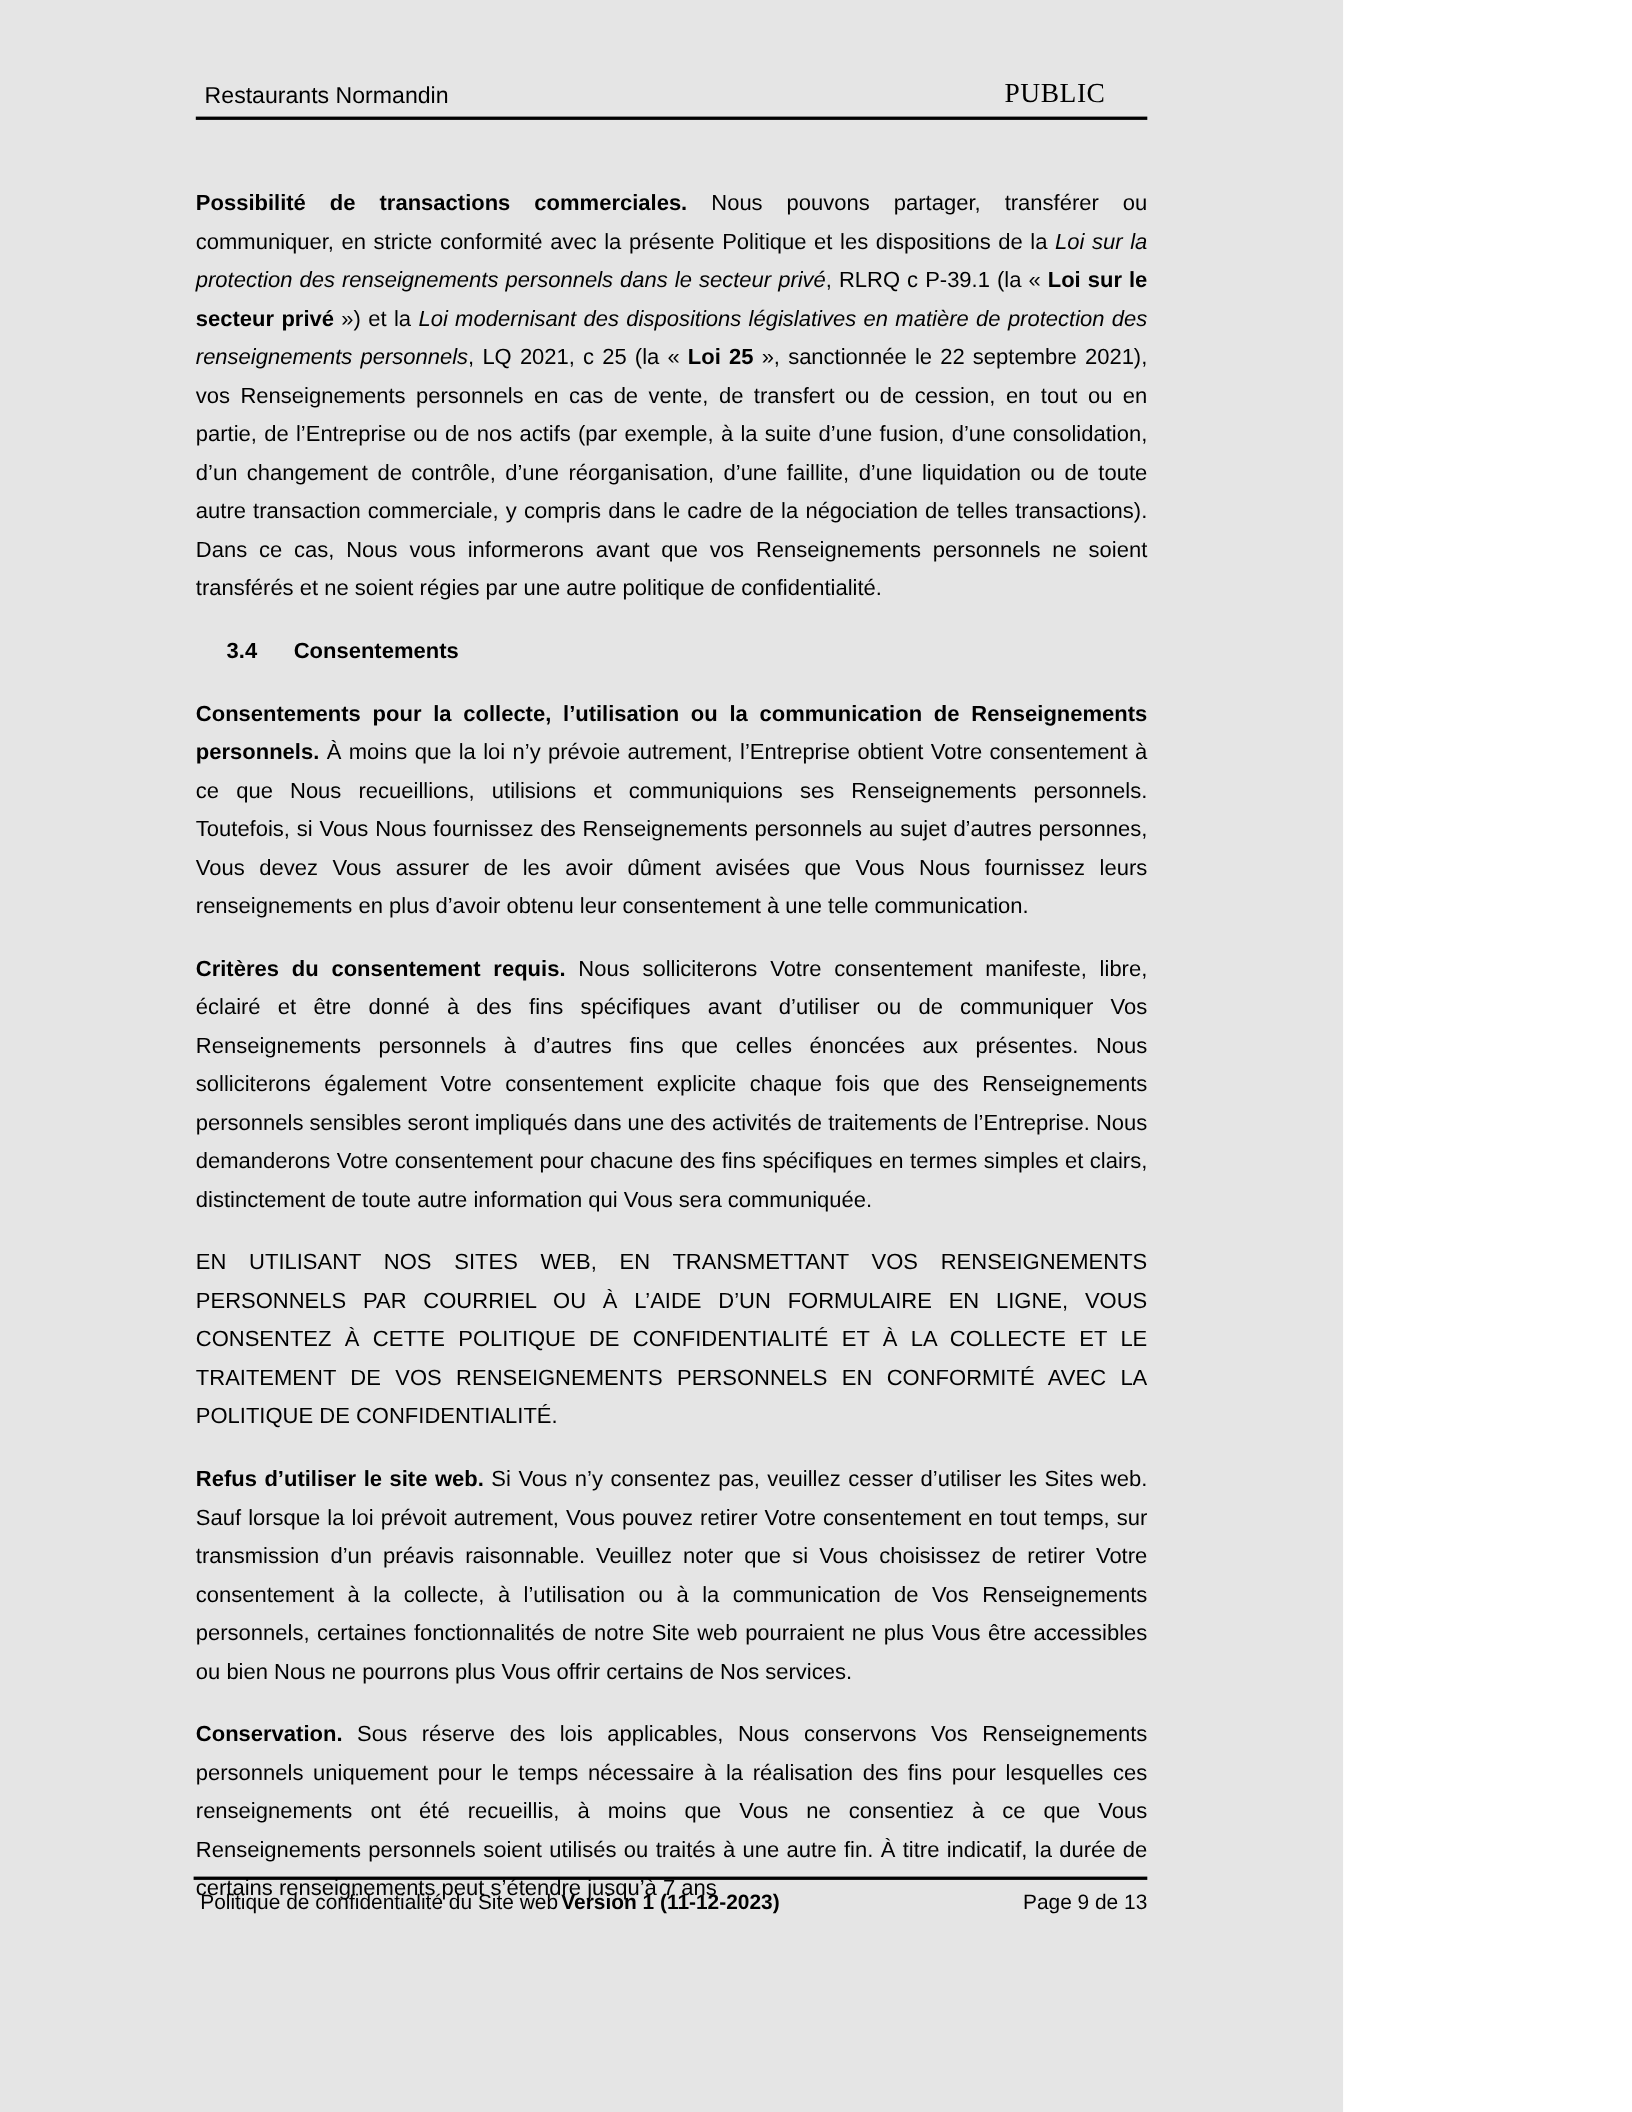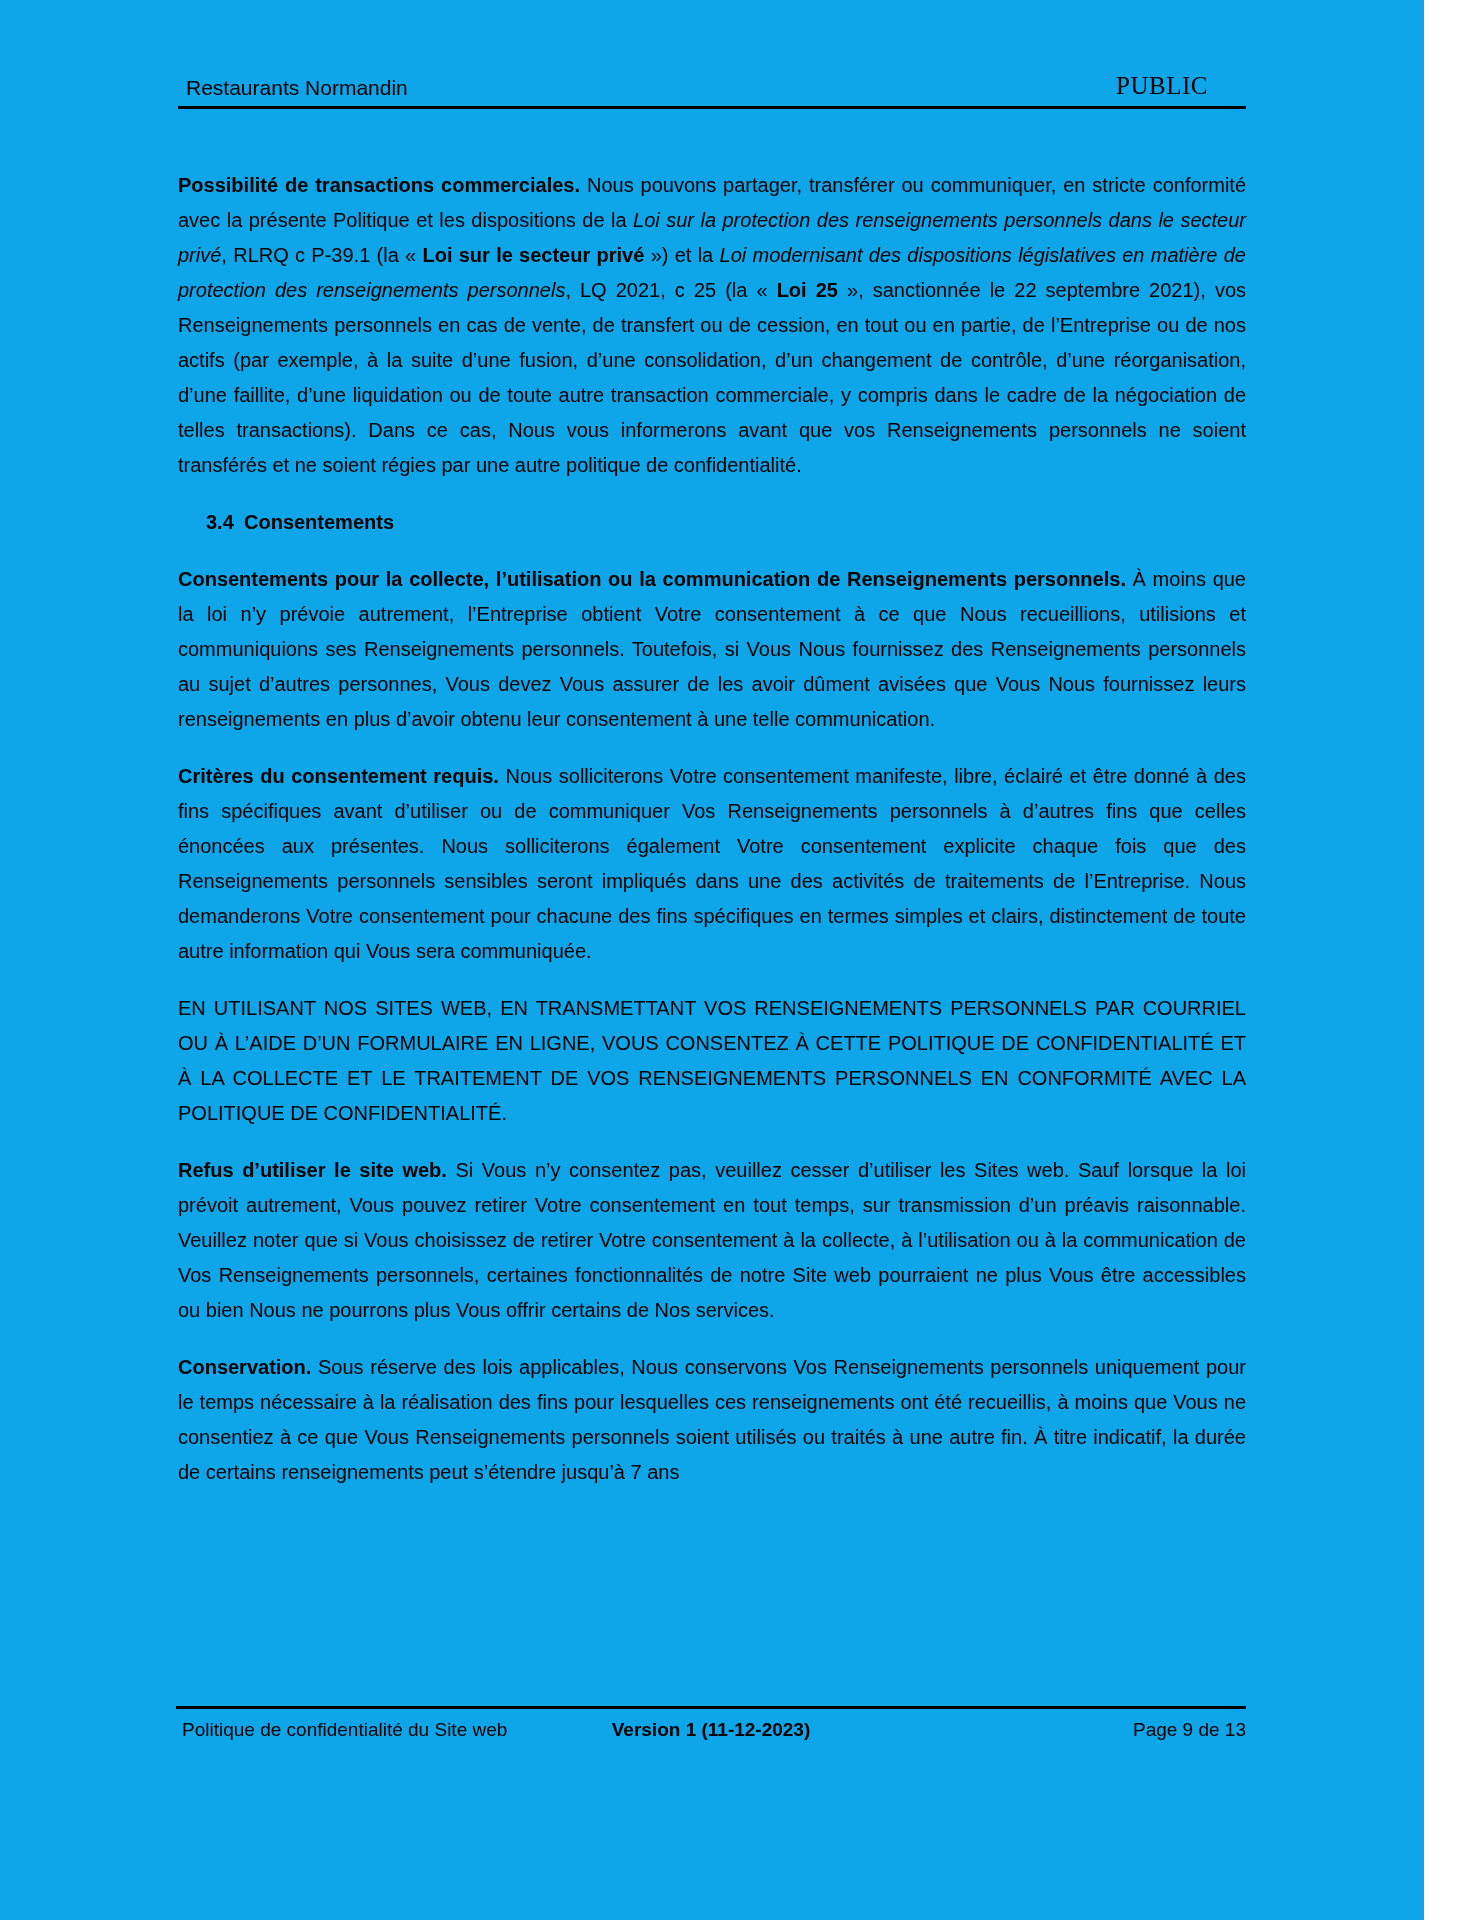--- a/index.html
+++ b/index.html
@@ -1,21 +1,21 @@
 <!DOCTYPE html>
 <html><head>
 <meta charset="utf-8">
 <style>
   * { box-sizing: border-box; }
   html, body { margin: 0; padding: 0; background: #ffffff; }
   .page {
     position: relative;
-    width: 1424px;
+    width: 1221px;
     height: 1920px;
-    background: #0ea5e9;
+    background: #e5e5e5;
     color: #000000;
     font-family: "Liberation Sans", sans-serif;
     overflow: hidden;
   }
   .page-header {
     position: absolute;
     top: 72px;
     left: 178px;
     right: 178px;
     display: flex;
@@ -49,21 +49,21 @@
   p.para .seg-bold { font-weight: 700; }
   p.para .seg-italic { font-style: italic; }
   .section-heading {
     font-weight: 700;
     margin: 2px 0 22px 28px;
     text-align: left;
   }
   .heading-number {
     display: inline-block;
     min-width: 34px;
-    margin-right: 4px;
+    margin-right: 27px;
   }
   .page-footer {
     position: absolute;
     top: 1706px;
     left: 176px;
     right: 178px;
     border-top: 3px solid #000;
     padding-top: 9px;
     display: grid;
     grid-template-columns: 1fr auto 1fr;

